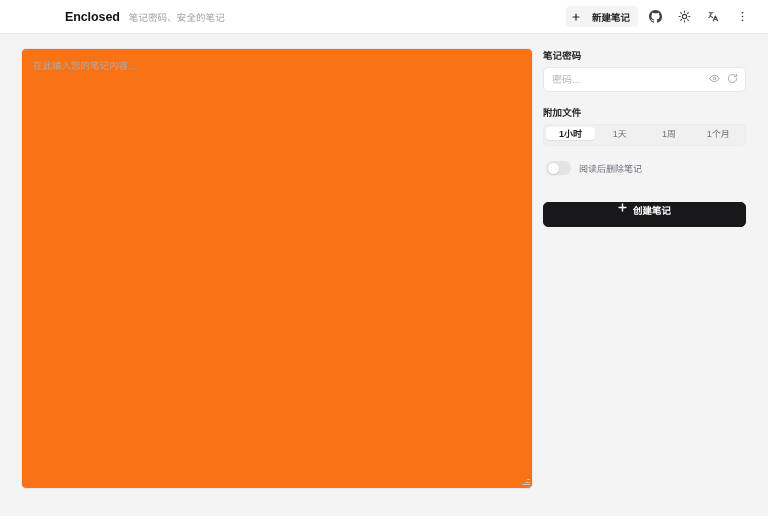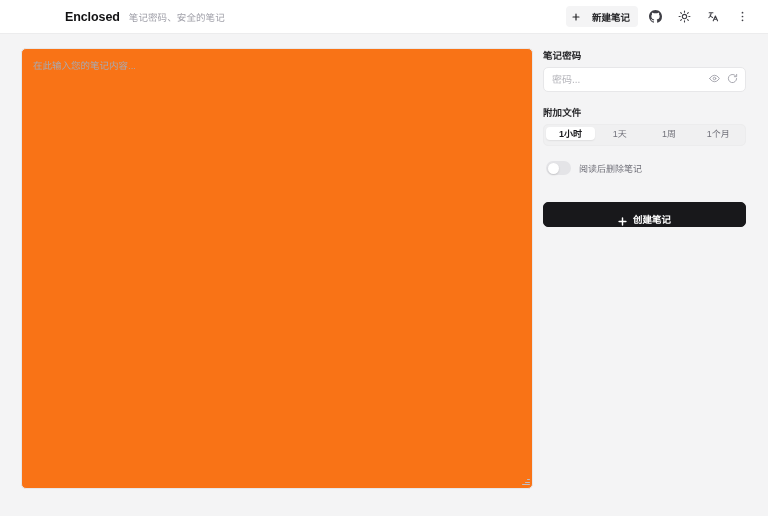--- a/index.html
+++ b/index.html
@@ -299,21 +299,21 @@
     margin-top: 8px;
     background: #18181b;
     border: 1px solid #18181b;
     border-radius: 5px;
     font-family: inherit;
     font-size: 9.5px;
     font-weight: bold;
     color: #ffffff;
     cursor: pointer;
     display: flex;
-    align-items: flex-end;
+    align-items: flex-start;
     justify-content: center;
     gap: 6px;
   }
 
   .btn-ico { display: inline-flex; align-items: center; }
   .btn-ico svg { display: block; }
 </style>
 </head>
 <body>
 

